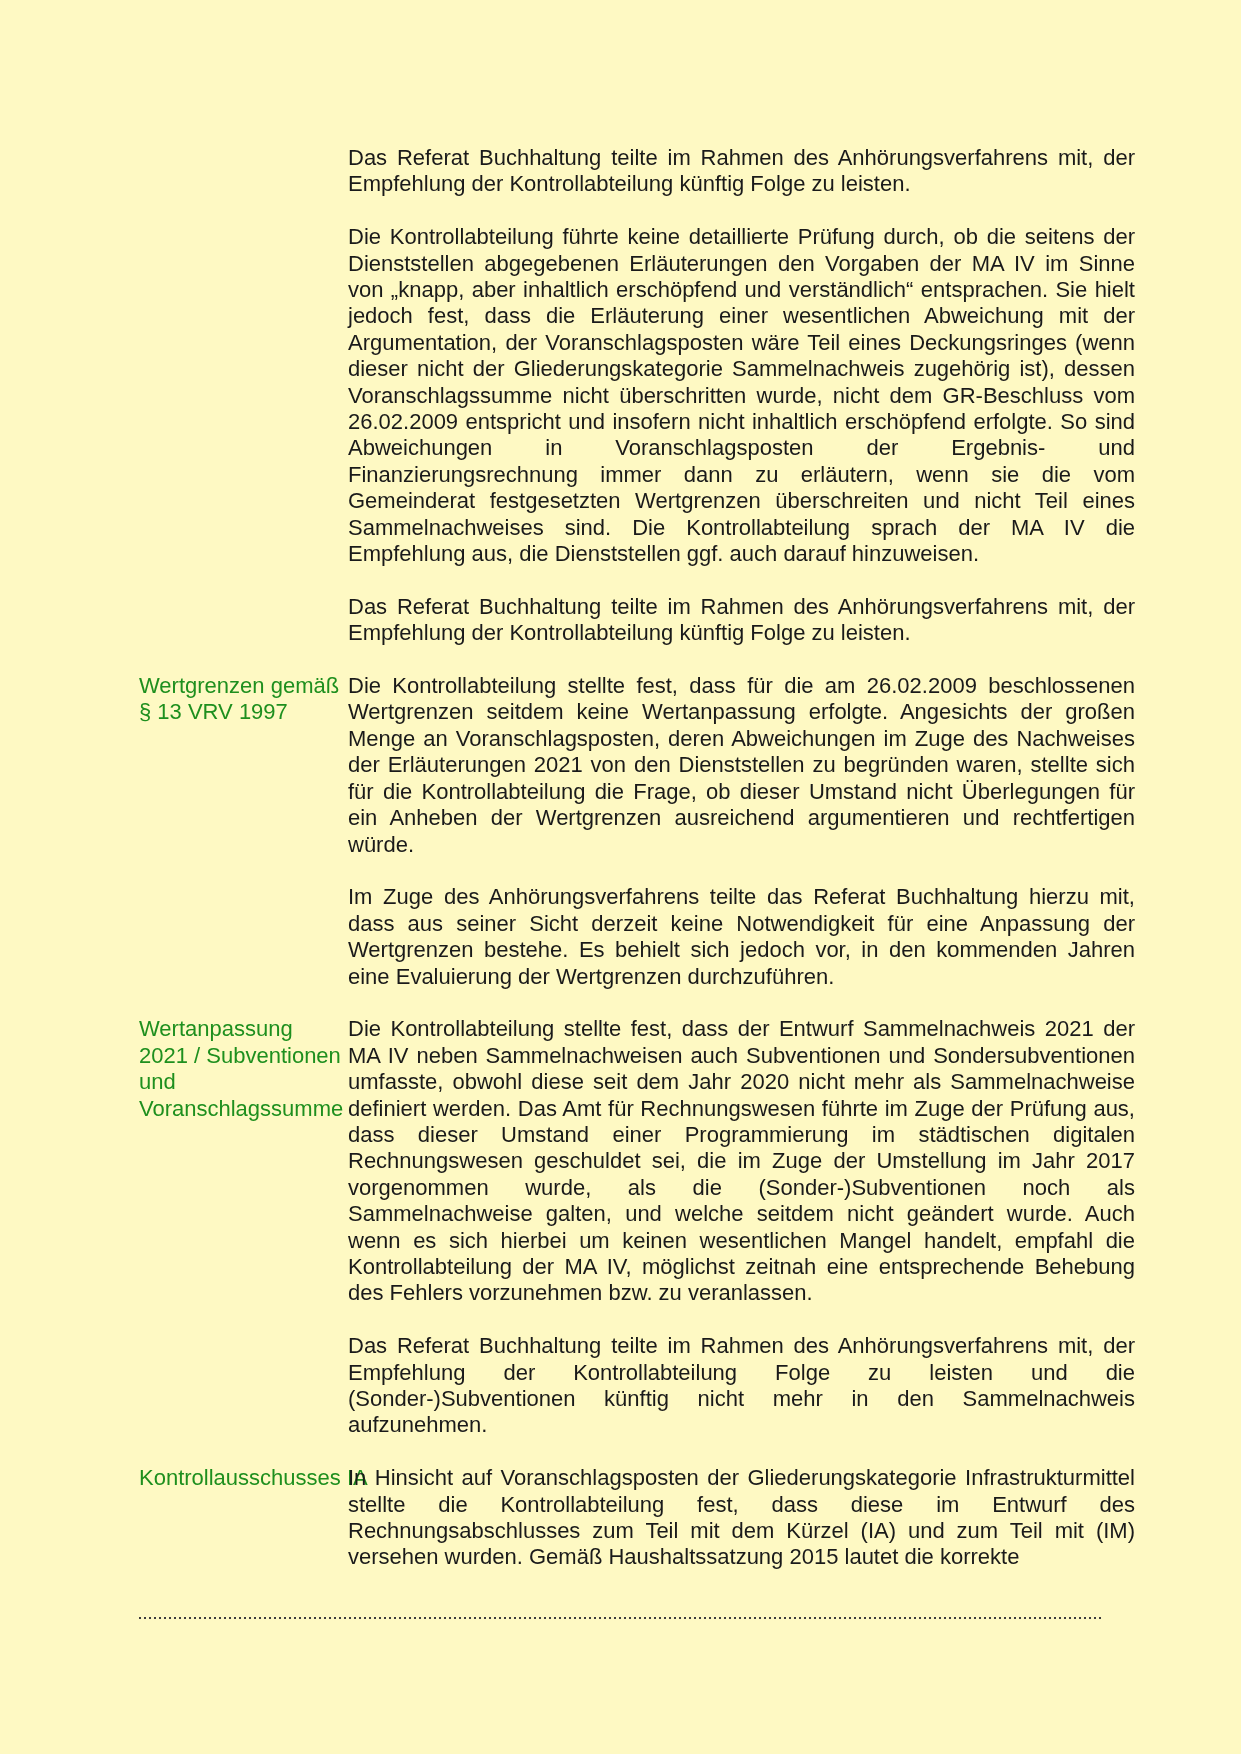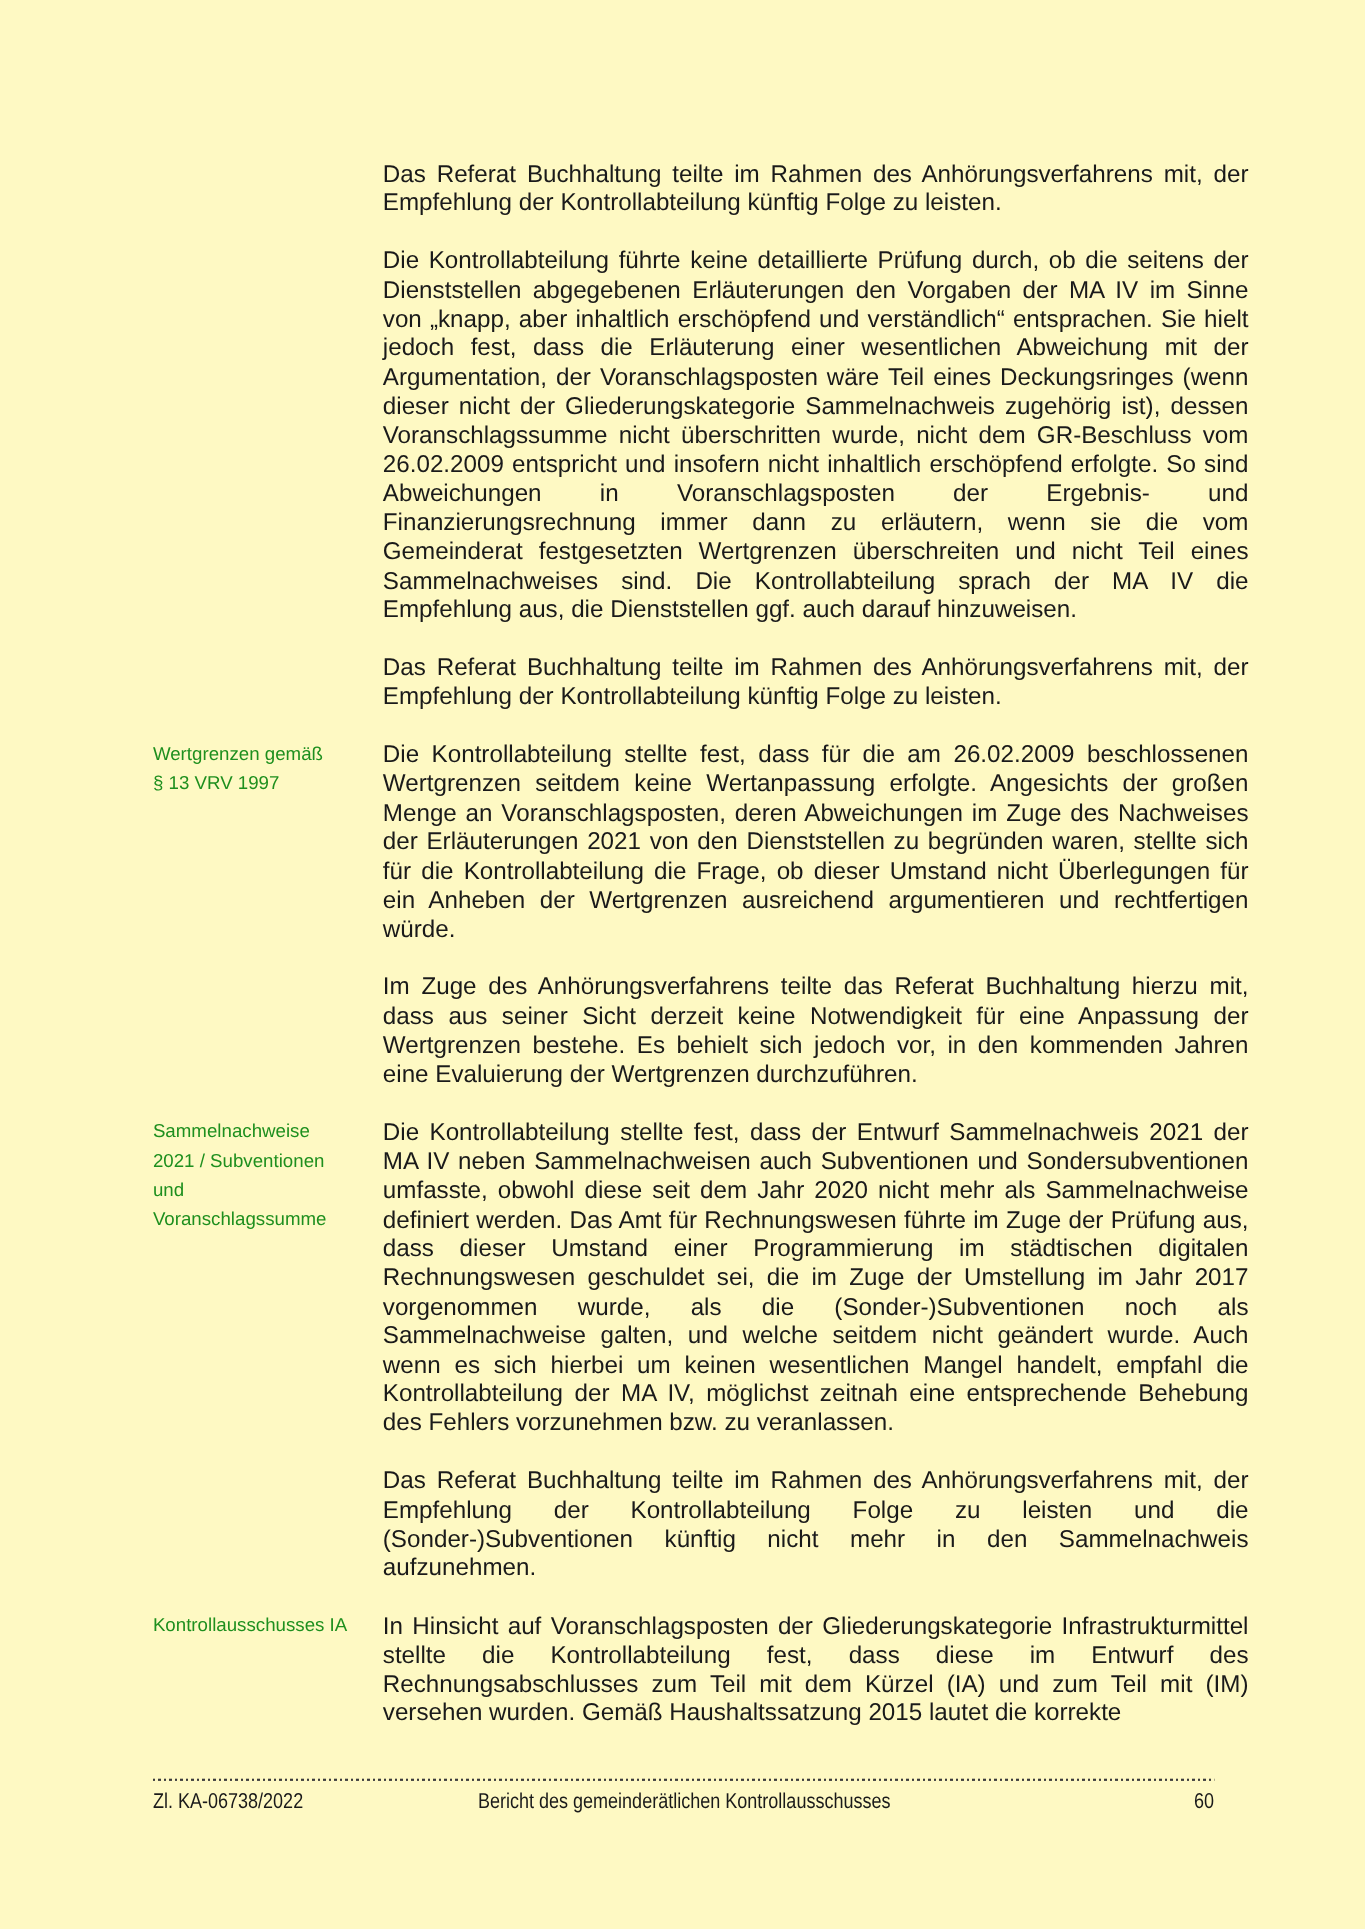--- a/index.html
+++ b/index.html
@@ -25,21 +25,21 @@
   .block {
     display: grid;
     grid-template-columns: 209px 1fr;
     align-items: start;
   }
   .margin-col {
     padding-right: 12px;
   }
   .margin-label-line {
     color: var(--label-green, #1e8f1e);
-    font-size: 17px;
+    font-size: 22px;
     line-height: 26.4px;
     white-space: nowrap;
   }
   .body-col p {
     margin: 0 0 26.4px 0;
     font-size: 22px;
     line-height: 26.4px;
     text-align: justify;
     hyphens: none;
   }
@@ -111,21 +111,21 @@
         <div class="margin-label-line">§ 13 VRV 1997</div>
       </div>
       <div class="body-col">
         <p>Die Kontrollabteilung stellte fest, dass für die am 26.02.2009 beschlossenen Wertgrenzen seitdem keine Wertanpassung erfolgte. Angesichts der großen Menge an Voranschlagsposten, deren Abweichungen im Zuge des Nachweises der Erläuterungen 2021 von den Dienststellen zu begründen waren, stellte sich für die Kontrollabteilung die Frage, ob dieser Umstand nicht Überlegungen für ein Anheben der Wertgrenzen ausreichend argumentieren und rechtfertigen würde.</p>
         <p>Im Zuge des Anhörungsverfahrens teilte das Referat Buchhaltung hierzu mit, dass aus seiner Sicht derzeit keine Notwendigkeit für eine Anpassung der Wertgrenzen bestehe. Es behielt sich jedoch vor, in den kommenden Jahren eine Evaluierung der Wertgrenzen durchzuführen.</p>
       </div>
     </div>
 
     <div class="block">
       <div class="margin-col">
-        <div class="margin-label-line">Sammelnachweise</div>
+        <div class="margin-label-line">Wertanpassung</div>
         <div class="margin-label-line">2021 / Subventionen</div>
         <div class="margin-label-line">und</div>
         <div class="margin-label-line">Voranschlagssumme</div>
       </div>
       <div class="body-col">
         <p>Die Kontrollabteilung stellte fest, dass der Entwurf Sammelnachweis 2021 der MA IV neben Sammelnachweisen auch Subventionen und Sondersubventionen umfasste, obwohl diese seit dem Jahr 2020 nicht mehr als Sammelnachweise definiert werden. Das Amt für Rechnungswesen führte im Zuge der Prüfung aus, dass dieser Umstand einer Programmierung im städtischen digitalen Rechnungswesen geschuldet sei, die im Zuge der Umstellung im Jahr 2017 vorgenommen wurde, als die (Sonder-)Subventionen noch als Sammelnachweise galten, und welche seitdem nicht geändert wurde. Auch wenn es sich hierbei um keinen wesentlichen Mangel handelt, empfahl die Kontrollabteilung der MA IV, möglichst zeitnah eine entsprechende Behebung des Fehlers vorzunehmen bzw. zu veranlassen.</p>
         <p>Das Referat Buchhaltung teilte im Rahmen des Anhörungsverfahrens mit, der Empfehlung der Kontrollabteilung Folge zu leisten und die (Sonder-)Subventionen künftig nicht mehr in den Sammelnachweis aufzunehmen.</p>
       </div>
     </div>
 
@@ -135,20 +135,15 @@
       </div>
       <div class="body-col">
         <p>In Hinsicht auf Voranschlagsposten der Gliederungskategorie Infrastrukturmittel stellte die Kontrollabteilung fest, dass diese im Entwurf des Rechnungsabschlusses zum Teil mit dem Kürzel (IA) und zum Teil mit (IM) versehen wurden. Gemäß Haushaltssatzung 2015 lautet die korrekte</p>
       </div>
     </div>
 
   </div>
 
   <div class="footer">
     <div class="footer-divider"></div>
-    <div class="footer-row">
-      <span class="footer-left">Zl. KA-06738/2022</span>
-      <span class="footer-center">Bericht des gemeinderätlichen Kontrollausschusses</span>
-      <span class="footer-right">60</span>
-    </div>
   </div>
 
 </div>
 
 </body></html>

